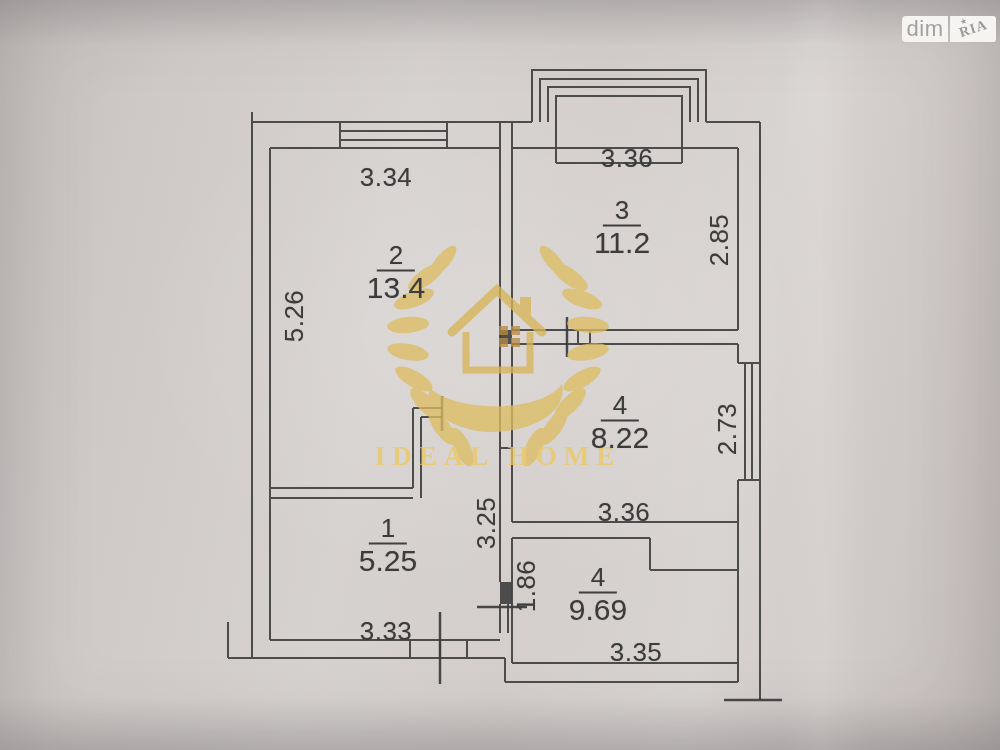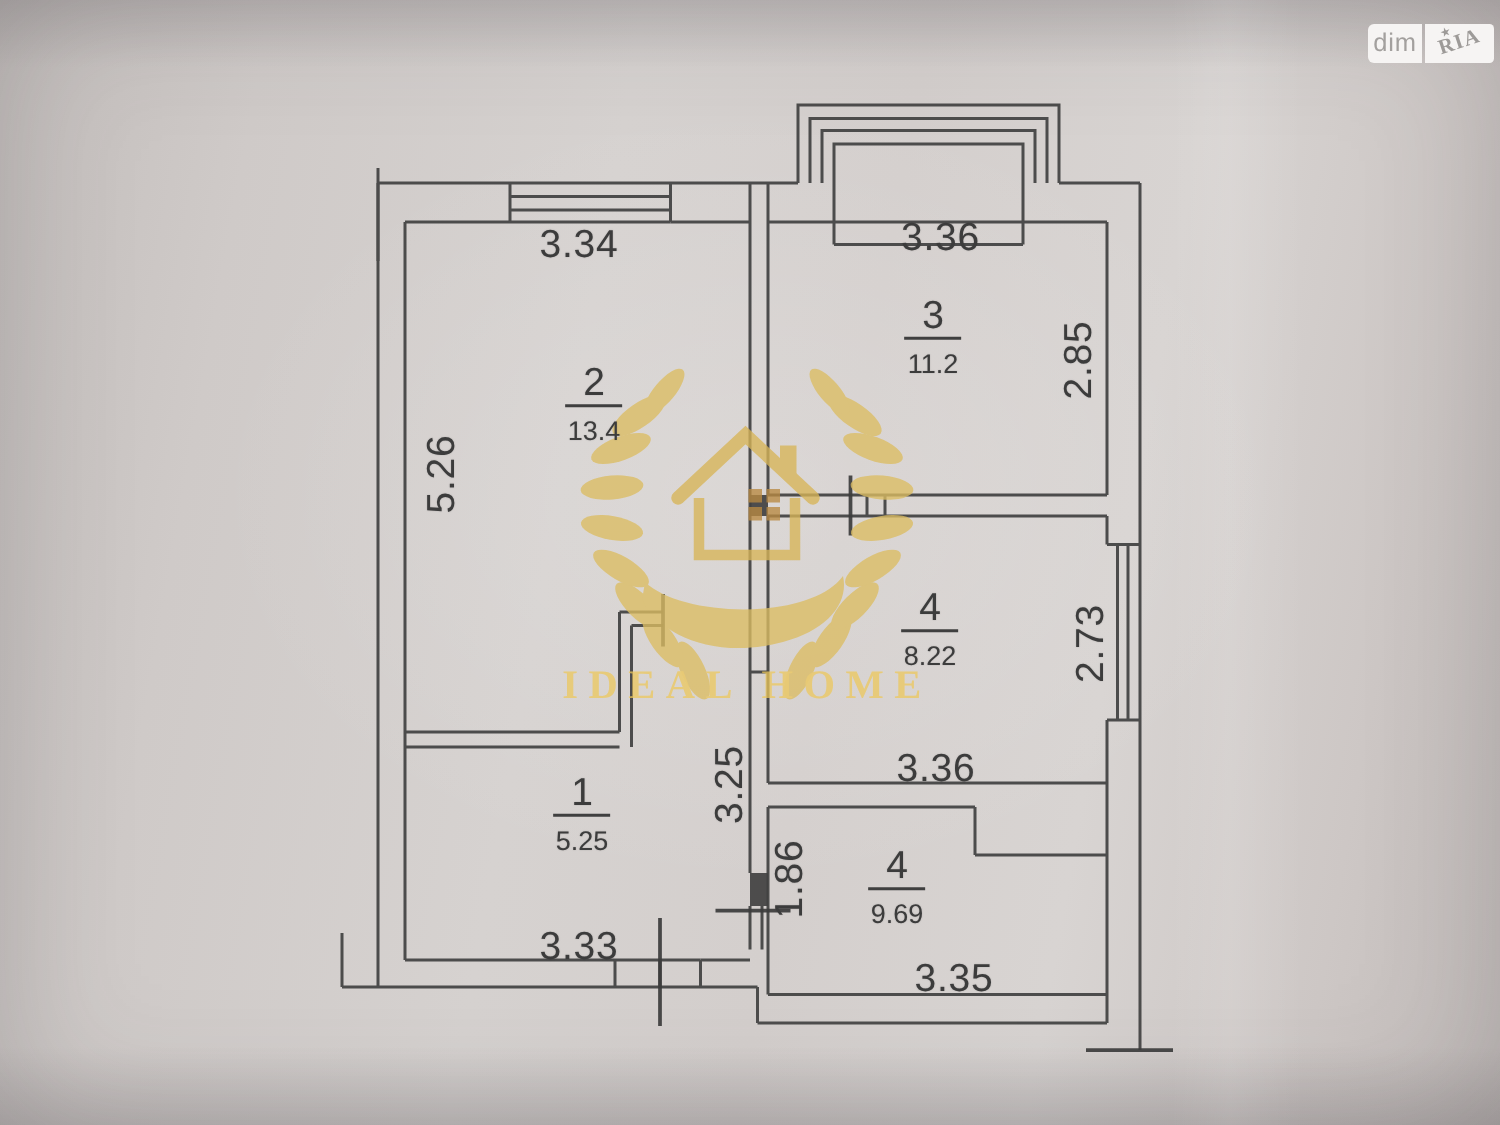--- a/index.html
+++ b/index.html
@@ -23,30 +23,30 @@
   .lbl.rot{transform:translate(-50%,-50%) rotate(-90deg);}
   .room-label{
     position:absolute;transform:translate(-50%,-50%);
     display:flex;flex-direction:column;align-items:center;
     color:#3c3c3c;text-shadow:0 0 1px rgba(40,40,40,.25);
   }
   .room-label .rnum{
     font-size:26px;line-height:28px;padding:0 12px 1px;
     border-bottom:2px solid #3f3f3f;
   }
-  .room-label .rarea{font-size:18px;line-height:28px;margin-top:2px;}
+  .room-label .rarea{font-size:30px;line-height:28px;margin-top:2px;}
   
   .badge{
     position:absolute;top:16px;right:4px;display:flex;gap:2px;height:26px;
   }
   .badge .cell{
     background:#f6f4f3;display:flex;align-items:center;justify-content:center;
     color:#a3a09e;
   }
-  .badge .cell.dim{border-radius:4px 0 0 4px;width:36px;font-size:17px;letter-spacing:.5px;}
+  .badge .cell.dim{border-radius:4px 0 0 4px;width:46px;font-size:22px;letter-spacing:.5px;}
   .badge .cell.ria{border-radius:0 3px 3px 0;width:46px;position:relative;overflow:hidden;}
   .badge .ria-text{
     font-family:"Liberation Serif",serif;font-weight:bold;font-size:14px;
     color:#9d9a98;transform:rotate(-18deg);letter-spacing:1px;display:inline-block;
   }
   .badge .ria-star{
     position:absolute;top:1px;left:10px;font-size:8px;color:#9d9a98;transform:rotate(-18deg);
   }
 </style>
 </head>
@@ -148,21 +148,21 @@
           <rect x="511" y="338" width="9" height="9"></rect>
         </g>
       </g>
 
       <path d="M430,388 C455,412 540,414 562,384 C566,402 552,420 522,428 C478,440 440,424 428,400 Z" fill="#dcbd63"></path>
 
       <text x="498" y="465" text-anchor="middle" font-family="Liberation Serif, serif" font-weight="bold" font-size="27" letter-spacing="7" fill="#edc85c" opacity="0.95" id="wm-text">IDEAL HOME</text>
     </g>
   </svg>
 
-  <span class="lbl" style="left:386px;top:163px">3.34</span>
+  <span class="lbl" style="left:386px;top:177px">3.34</span>
   <span class="lbl" style="left:627px;top:158px">3.36</span>
   <span class="lbl rot" style="left:719px;top:240px">2.85</span>
   <span class="lbl rot" style="left:294px;top:316px">5.26</span>
   <span class="lbl rot" style="left:727px;top:429px">2.73</span>
   <span class="lbl rot" style="left:486px;top:523px">3.25</span>
   <span class="lbl" style="left:624px;top:512px">3.36</span>
   <span class="lbl rot" style="left:526px;top:586px">1.86</span>
   <span class="lbl" style="left:386px;top:631px">3.33</span>
   <span class="lbl" style="left:636px;top:652px">3.35</span>
 

